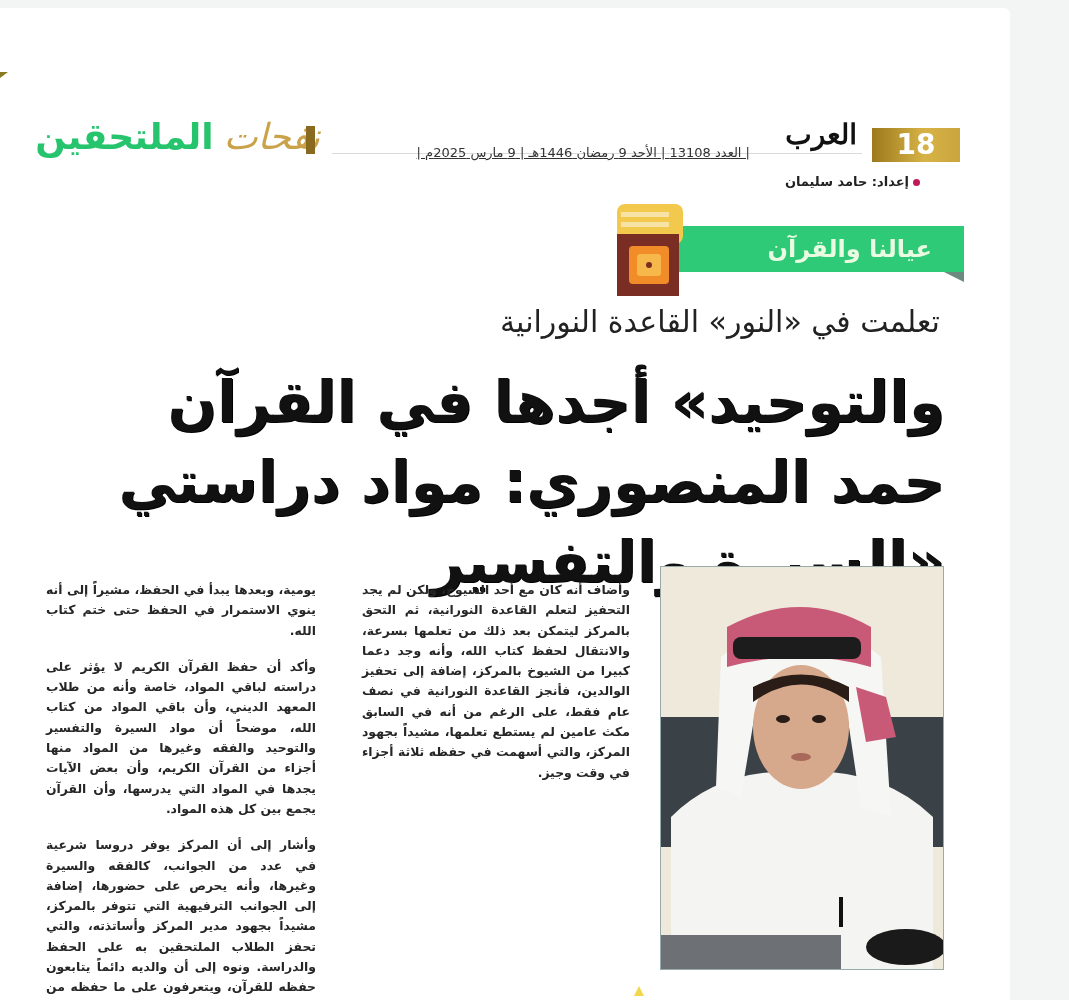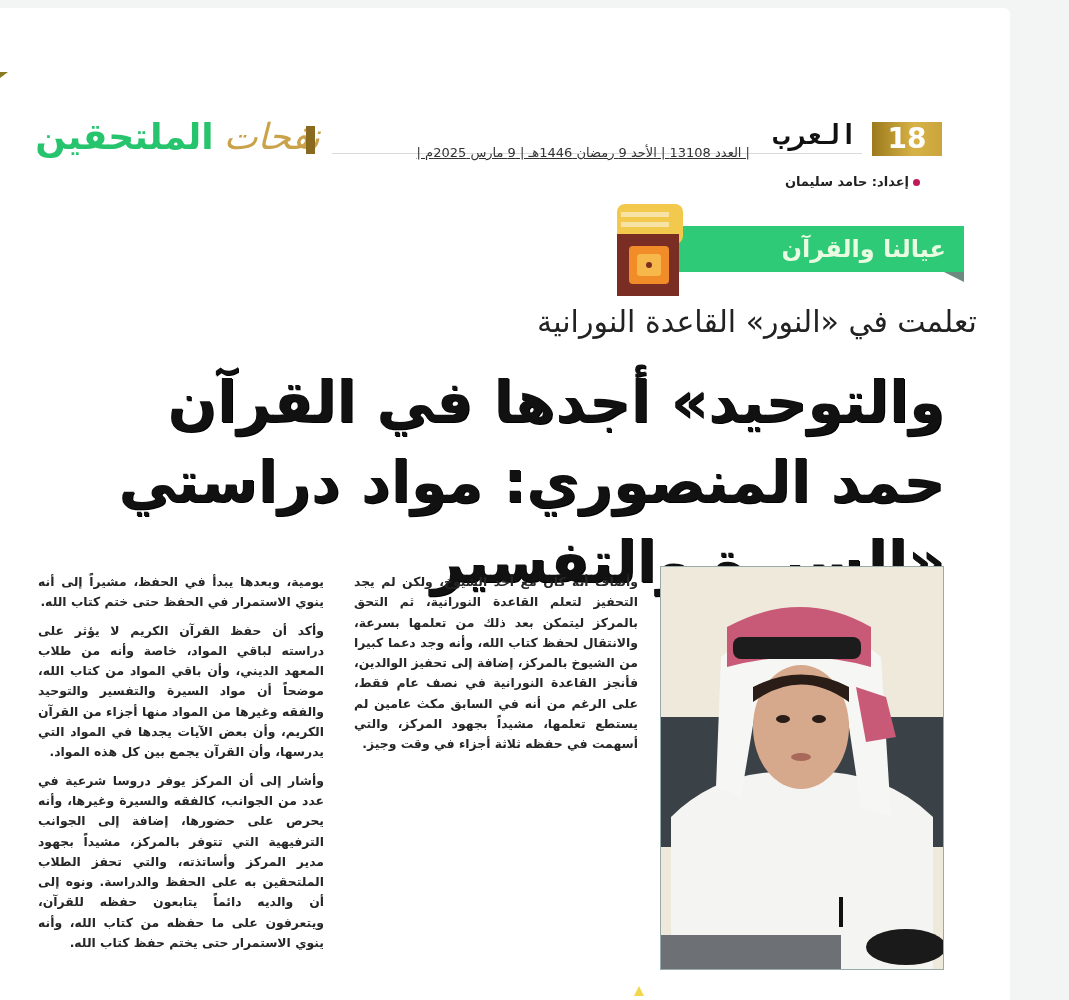--- a/index.html
+++ b/index.html
@@ -15,41 +15,41 @@
   }
   .abs { position:absolute; }
   
   .brand-wrap { left:10px; top:108px; width:310px; height:56px; direction:rtl; display:flex; align-items:center; gap:10px; }
   .brand-green { color:#27c46e; font-size:36px; font-weight:bold; letter-spacing:1px; }
   .brand-script { color:#c9a24a; font-family:"DejaVu Serif", serif; font-style:italic; font-size:36px; }
   .gold-bar { left:306px; top:126px; width:9px; height:28px; background:#8a6a1e; }
   .gold-tick { left:0; top:72px; width:0; height:0; border-left:8px solid #8a7a20; border-bottom:6px solid transparent; }
   .header-line { left:332px; top:153px; width:530px; height:1px; background:#d8dcd8; }
   .meta { left:330px; top:145px; width:420px; direction:rtl; text-align:right; font-size:13px; color:#333;text-decoration:underline; }
-  .masthead { left:752px; top:118px; width:105px; direction:rtl; text-align:right; font-size:28px; font-weight:bold; color:#111; font-family:Liberation Mono, monospace; }
+  .masthead { left:752px; top:118px; width:105px; direction:rtl; text-align:right; font-size:28px; font-weight:bold; color:#111; font-family:Liberation Serif, serif; }
   .page-num {
-    left:872px; top:122px; width:70px; height:34px;
+    left:872px; top:128px; width:88px; height:34px;
     background:linear-gradient(90deg,#9c7a1c,#d7b347 60%,#caa43c);
     color:#fff; font-size:28px; font-weight:bold; text-align:center; line-height:34px;
   }
   .byline { left:620px; top:174px; width:300px; direction:rtl; text-align:right; font-size:13px; font-weight:bold; color:#222; }
   .byline-dot { display:inline-block; width:7px; height:7px; border-radius:50%; background:#c2185b; margin-left:4px; vertical-align:middle; }
   
   .section-banner {
     left:672px; top:226px; width:292px; height:46px; background:#2fca78;
-    direction:rtl; color:#e9fbe0; font-size:24px; font-weight:bold; line-height:46px; padding-right:18px; box-sizing:border-box;
+    direction:rtl; color:#e9fbe0; font-size:24px; font-weight:bold; line-height:46px; padding-right:32px; box-sizing:border-box;
   }
   .banner-fold { left:944px; top:272px; width:0; height:0; border-top:10px solid #6c8b7e; border-left:20px solid transparent; }
   .book-icon { left:617px; top:204px; width:66px; height:92px; }
   
-  .kicker { left:500px; top:304px; width:440px; direction:rtl; text-align:center; font-size:30px; color:#222;margin-left:37px; }
+  .kicker { left:500px; top:304px; width:440px; direction:rtl; text-align:left; font-size:30px; color:#222; }
   .headline { left:20px; top:362px; width:925px; direction:rtl; text-align:right; font-size:58px; font-weight:bold; color:#111; line-height:80px; letter-spacing:-1px; text-shadow:1px 1px 0 #000; }
   
   .col { direction:rtl; text-align:justify; text-align-last:right; font-size:12.4px; line-height:20.3px; color:#262626; font-weight:bold; }
-  .col p { margin:8px; }
+  .col p { margin:16px; }
   .col-mid { left:346px; top:564px; width:300px; }
   .col-left { left:30px; top:564px; width:302px; }
   
   .photo { left:660px; top:566px; width:282px; height:402px; border:1px solid #9aa; background:#efe9dc; overflow:hidden; }
   .caret { left:634px; top:986px; width:0; height:0; border-left:5px solid transparent; border-right:5px solid transparent; border-bottom:10px solid #f0d84a; }
 </style>
 </head>
 <body>
 
 <div class="page"></div>

